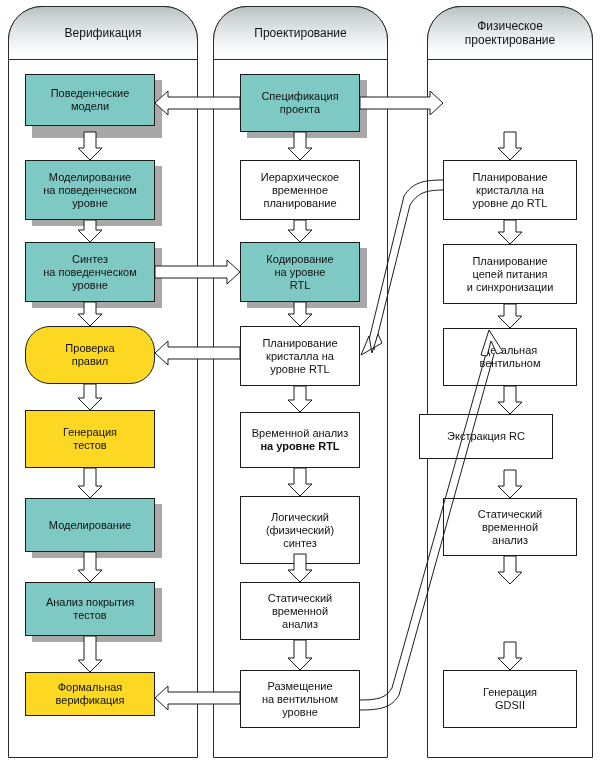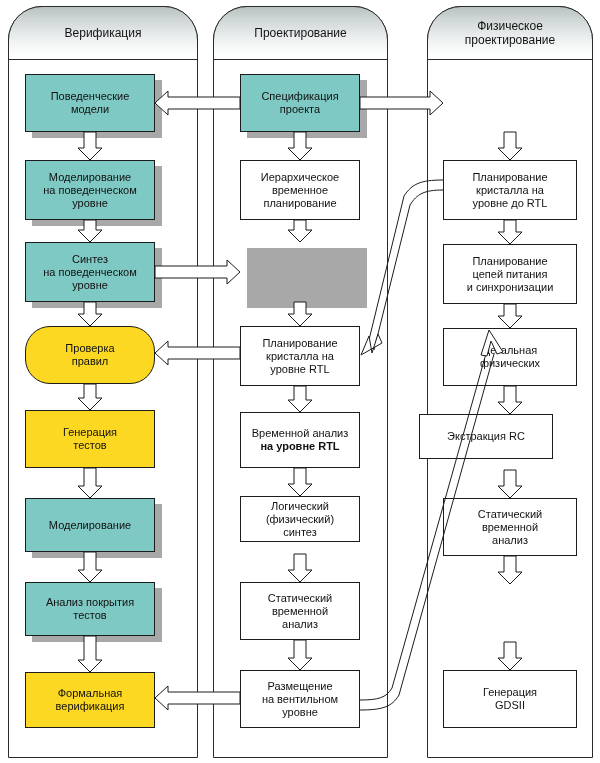--- a/index.html
+++ b/index.html
@@ -93,21 +93,21 @@
   <svg class="arrows-back" viewBox="0 0 600 763">
     
   </svg>
 
   <div class="shadow" style="left:32px;top:80px;width:130px;height:58px;"></div>
   <div class="shadow" style="left:32px;top:166px;width:130px;height:60px;"></div>
   <div class="shadow" style="left:32px;top:248px;width:130px;height:60px;"></div>
   <div class="shadow" style="left:32px;top:504px;width:130px;height:54px;"></div>
   <div class="shadow" style="left:32px;top:588px;width:130px;height:54px;"></div>
 
-  <div class="node teal" style="left:25px;top:74px;width:130px;height:58px;">
+  <div class="node teal" style="left:25px;top:74px;width:130px;height:52px;">
     <span>
       <b style="font-weight:normal">Поведенческие</b><br>
       <b style="font-weight:normal">модели</b>
     </span>
   </div>
 
   <div class="node teal" style="left:25px;top:160px;width:130px;height:60px;">
     <span>
       <b style="font-weight:normal">Моделирование</b><br>
       <b style="font-weight:normal">на поведенческом</b><br>
@@ -143,21 +143,21 @@
     </span>
   </div>
 
   <div class="node teal" style="left:25px;top:582px;width:130px;height:54px;">
     <span>
       <b style="font-weight:normal">Анализ покрытия</b><br>
       <b style="font-weight:normal">тестов</b>
     </span>
   </div>
 
-  <div class="node yellow" style="left:25px;top:672px;width:130px;height:56px;">
+  <div class="node yellow" style="left:25px;top:672px;width:130px;height:44px;">
     <span>
       <b style="font-weight:normal">Формальная</b><br>
       <b style="font-weight:normal">верификация</b>
     </span>
   </div>
 
   <div class="shadow" style="left:247px;top:80px;width:120px;height:58px;"></div>
   <div class="shadow" style="left:247px;top:248px;width:120px;height:60px;"></div>
 
   <div class="node teal" style="left:240px;top:74px;width:120px;height:58px;">
@@ -168,37 +168,44 @@
   </div>
 
   <div class="node" style="left:240px;top:160px;width:120px;height:60px;">
     <span>
       <b style="font-weight:normal">Иерархическое</b><br>
       <b style="font-weight:normal">временное</b><br>
       <b style="font-weight:normal">планирование</b>
     </span>
   </div>
 
+  <div class="node teal" style="left:240px;top:242px;width:120px;height:60px;">
+    <span>
+      <b style="font-weight:normal">Кодирование</b><br>
+      <b style="font-weight:normal">на уровне</b><br>
+      <b style="font-weight:normal">RTL</b>
+    </span>
+  </div>
 
   <div class="node" style="left:240px;top:326px;width:120px;height:60px;">
     <span>
       <b style="font-weight:normal">Планирование</b><br>
       <b style="font-weight:normal">кристалла на</b><br>
       <b style="font-weight:normal">уровне RTL</b>
     </span>
   </div>
 
   <div class="node" style="left:240px;top:412px;width:120px;height:56px;">
     <span>
       <b style="font-weight:normal">Временной анализ</b><br>
       <b style="font-weight:bold">на уровне RTL</b>
     </span>
   </div>
 
-  <div class="node" style="left:240px;top:496px;width:120px;height:46px;">
+  <div class="node" style="left:240px;top:496px;width:120px;height:68px;">
     <span>
       <b style="font-weight:normal">Логический</b><br>
       <b style="font-weight:normal">(физический)</b><br>
       <b style="font-weight:normal">синтез</b>
     </span>
   </div>
 
   <div class="node" style="left:240px;top:582px;width:120px;height:58px;">
     <span>
       <b style="font-weight:normal">Статический</b><br>
@@ -228,21 +235,21 @@
     <span>
       <b style="font-weight:normal">Планирование</b><br>
       <b style="font-weight:normal">цепей питания</b><br>
       <b style="font-weight:normal">и синхронизации</b>
     </span>
   </div>
 
   <div class="node" style="left:443px;top:328px;width:134px;height:58px;">
     <span>
       <b style="font-weight:normal">Детальная</b><br>
-      <b style="font-weight:normal">физических</b>
+      <b style="font-weight:normal">вентильном</b>
     </span>
   </div>
 
   <div class="node" style="left:419px;top:414px;width:134px;height:45px;">
     <span>
       <b style="font-weight:normal">Экстракция RC</b>
     </span>
   </div>
 
   <div class="node" style="left:443px;top:498px;width:134px;height:58px;">

